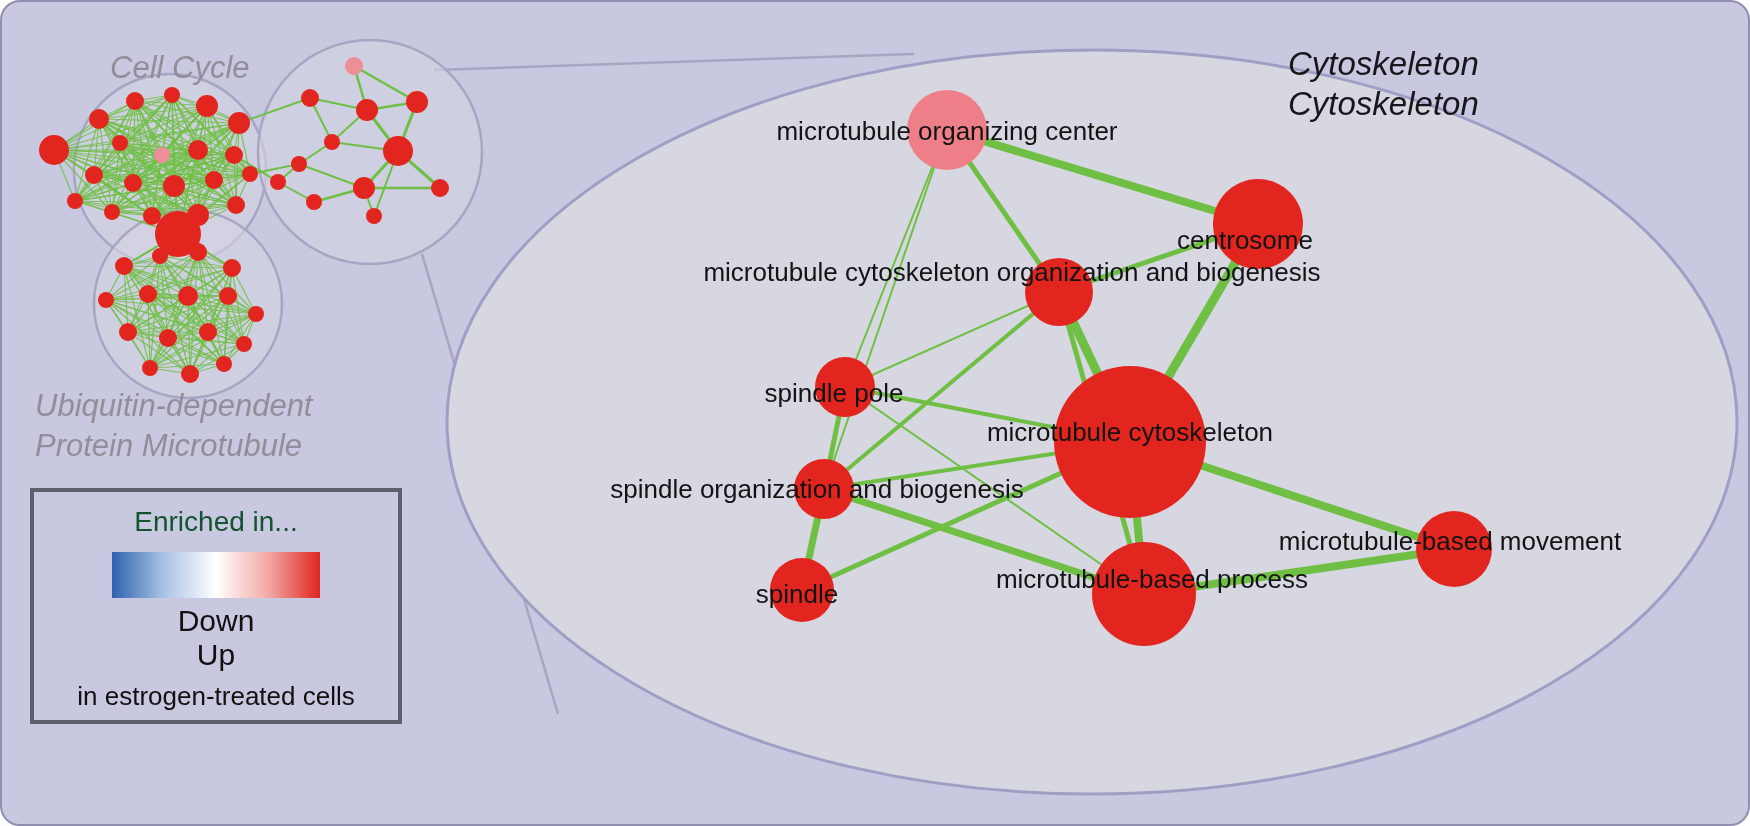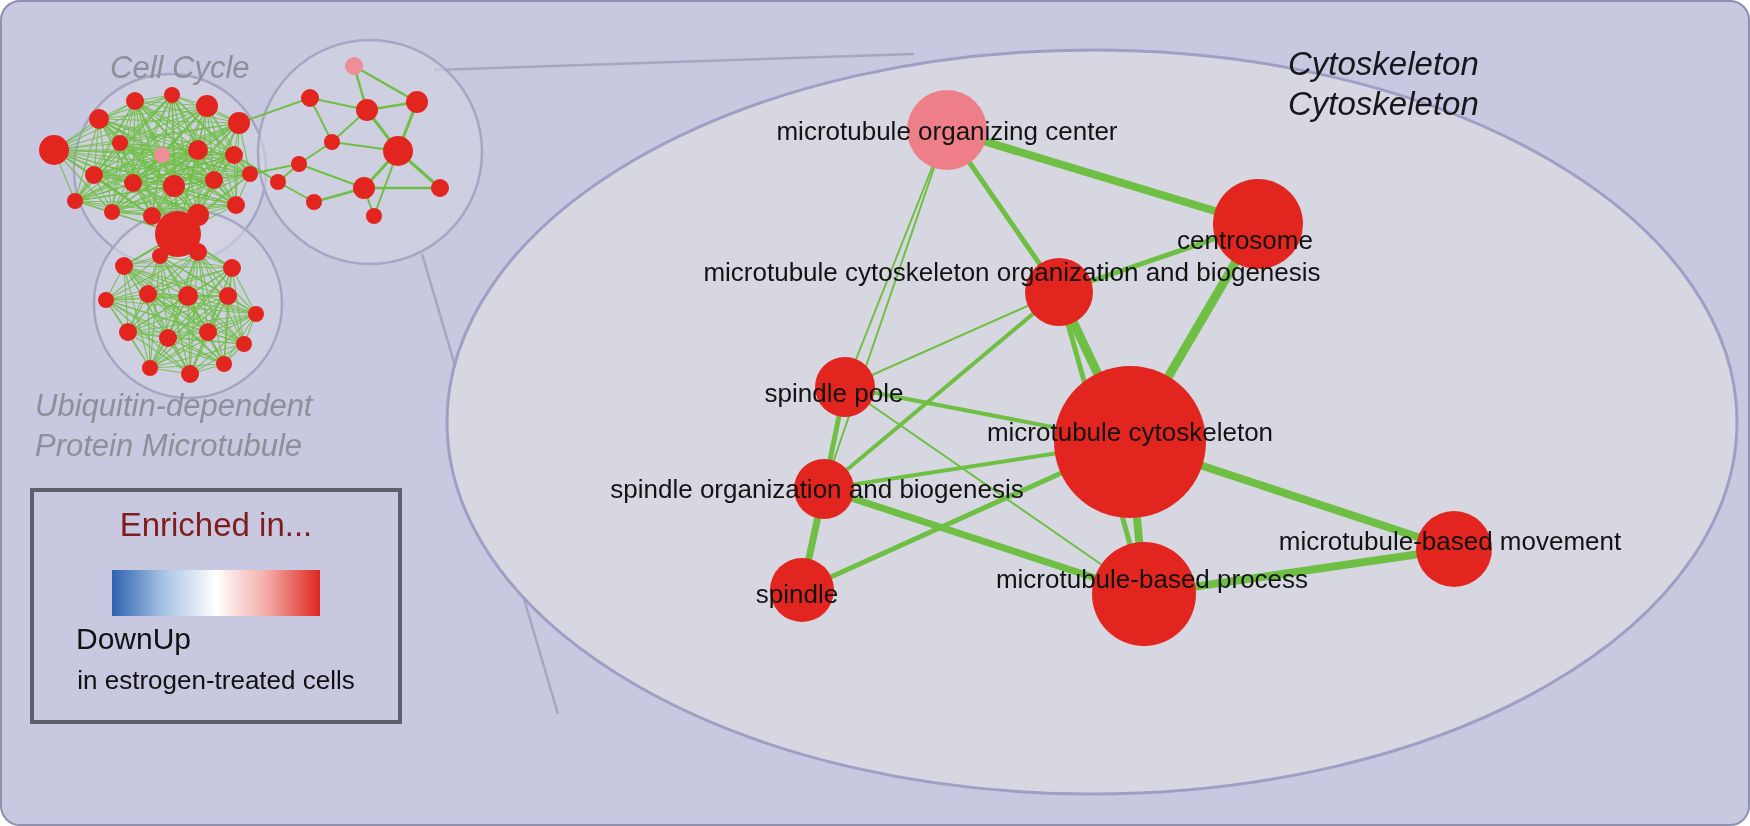--- a/index.html
+++ b/index.html
@@ -10,23 +10,23 @@
   svg{position:absolute;left:0;top:0;}
   svg text{font-family:"Liberation Sans",sans-serif;}
   .overlay{position:absolute;z-index:2;font-style:italic;}
   .cluster-label{color:#8f8f9a;font-size:31px;white-space:nowrap;}
   .big-title{color:#17171a;font-size:33px;text-align:center;line-height:40px;white-space:nowrap;}
   #legend{
     position:absolute;left:28px;top:486px;width:336px;height:196px;z-index:3;
     border:4px solid #5f5f6e;background:rgba(200,200,225,0.35);
     padding:14px 14px 18px 14px;text-align:center;
   }
-  #legend .legend-title{font-size:33px;color:#7f1d1d;margin-bottom:26px;}
+  #legend .legend-title{font-size:28px;color:#14532d;margin-bottom:14px;}
   #legend .gradient-bar{width:208px;height:46px;margin:0 auto;}
-  #legend .du-row{display:flex;width:280px;margin:6px auto 8px auto;}
+  #legend .du-row{display:flex;width:280px;margin:6px auto 8px auto;flex-direction:column;}
   #legend .du-row span{font-size:30px;color:#111;}
   #legend .caption{font-size:26px;color:#111;line-height:33px;}
 </style>
 </head>
 <body>
 
 <div id="figure">
 
   <svg id="net" width="1746" height="822" viewBox="0 0 1746 822">
       <line x1="432" y1="68" x2="912" y2="52" stroke="#a6a6c2" stroke-width="2.5"></line>

